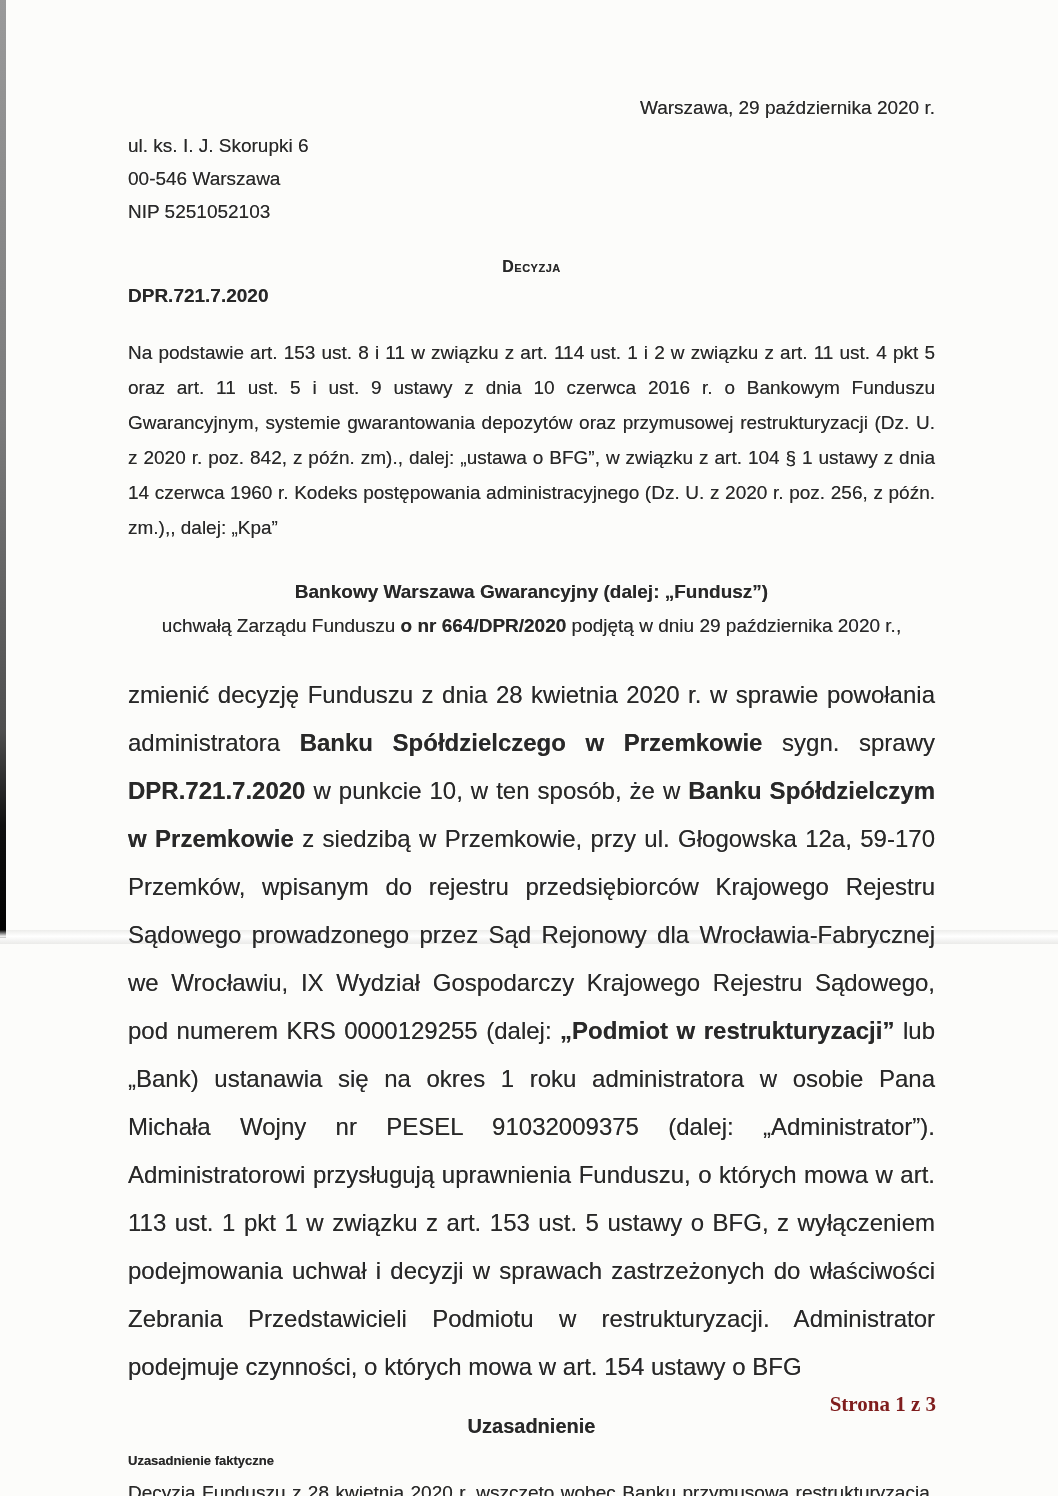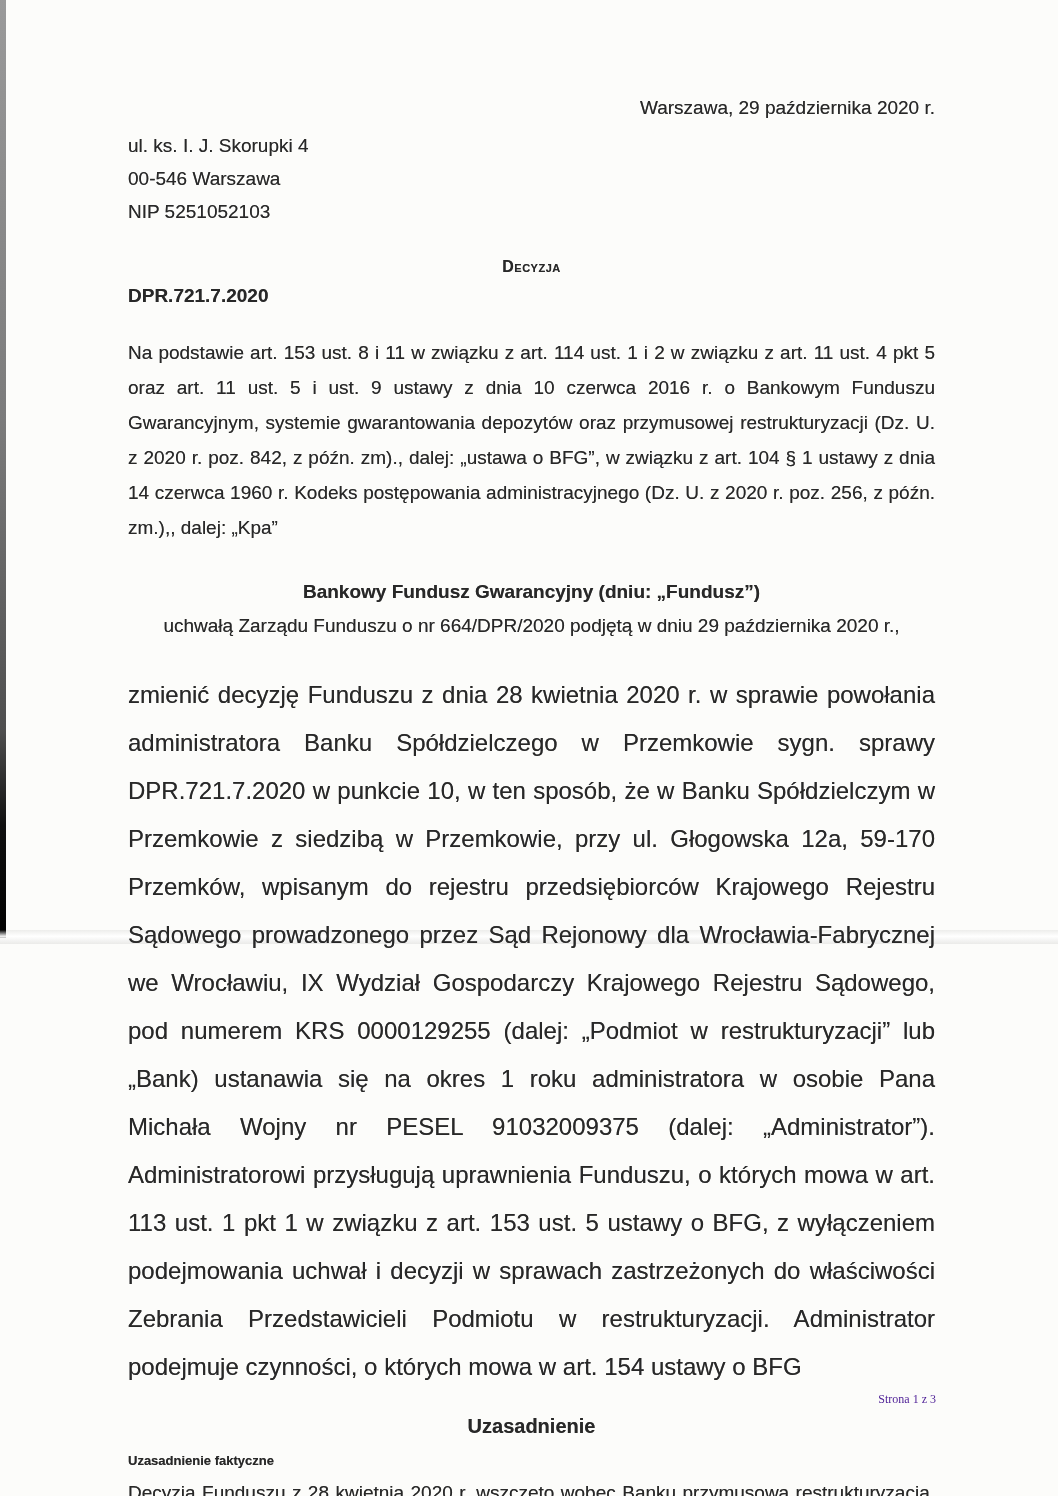--- a/index.html
+++ b/index.html
@@ -34,50 +34,50 @@
   .legal-basis { margin-top:26px; font-size:19px; line-height:35px; text-align:justify; }
   .resolution { margin-top:30px; text-align:center; font-size:19px; line-height:34px; }
   .res-party { font-weight:700; }
   .operative { margin-top:28px; font-size:24px; line-height:48px; text-align:justify; }
   .just-heading { margin-top:22px; text-align:center; font-size:20px; font-weight:700; line-height:26px; }
   .just-sub { margin-top:7px; font-size:13px; font-weight:700; line-height:30px; }
   .just-body { font-size:19px; line-height:33px; text-align:justify; }
   .page-number {
     position:absolute; top:1392px; right:122px;
     font-family:"Liberation Serif", serif;
-    font-size:12px; color:#4c1d95; text-shadow:none;
+    font-size:21px; color:#7f1d1d; text-shadow:none;font-weight:bold;
   }
-  .seg-bold { font-weight:400; }
+  .seg-bold { font-weight:700; }
 </style>
 </head>
 <body>
 
 <div class="page">
 
   <div class="edge-bar"></div>
   <div class="seam"></div>
 
   <div class="content">
 
     <div class="date-line">Warszawa, 29 października 2020 r.</div>
 
     <div class="sender-block">
-      <div>ul. ks. I. J. Skorupki 4</div>
+      <div>ul. ks. I. J. Skorupki 6</div>
       <div>00-546 Warszawa</div>
       <div>NIP 5251052103</div>
     </div>
 
     <div class="doc-title">Decyzja</div>
 
     <div class="case-number">DPR.721.7.2020</div>
 
     <div class="legal-basis">Na podstawie art. 153 ust. 8 i 11 w związku z art. 114 ust. 1 i 2 w związku z art. 11 ust. 4 pkt 5 oraz art. 11 ust. 5 i ust. 9 ustawy z dnia 10 czerwca 2016 r. o Bankowym Funduszu Gwarancyjnym, systemie gwarantowania depozytów oraz przymusowej restrukturyzacji (Dz. U. z 2020 r. poz. 842, z późn. zm)., dalej: „ustawa o BFG”,  w związku z art. 104 § 1 ustawy z dnia 14 czerwca 1960 r. Kodeks postępowania administracyjnego (Dz. U. z 2020 r. poz. 256, z późn. zm.),, dalej: „Kpa”</div>
 
     <div class="resolution">
-      <div class="res-party">Bankowy Fundusz Gwarancyjny (dniu: „Fundusz”)</div>
+      <div class="res-party">Bankowy Warszawa Gwarancyjny (dalej: „Fundusz”)</div>
       <div><span>uchwałą Zarządu Funduszu </span><span class="seg-bold">o nr 664/DPR/2020</span><span> podjętą w dniu 29 października 2020 r.,</span></div>
     </div>
 
     <div class="operative"><span>zmienić decyzję Funduszu z dnia 28 kwietnia 2020 r. w sprawie powołania administratora </span><span class="seg-bold">Banku Spółdzielczego w Przemkowie</span><span> sygn. sprawy </span><span class="seg-bold">DPR.721.7.2020</span><span> w punkcie 10, w ten sposób, że w </span><span class="seg-bold">Banku Spółdzielczym w Przemkowie</span><span> z siedzibą w Przemkowie, przy ul. Głogowska 12a, 59-170 Przemków, wpisanym do rejestru przedsiębiorców Krajowego Rejestru Sądowego prowadzonego przez Sąd Rejonowy dla Wrocławia-Fabrycznej we Wrocławiu, IX Wydział Gospodarczy Krajowego Rejestru Sądowego, pod numerem KRS 0000129255 (dalej: </span><span class="seg-bold">„Podmiot w restrukturyzacji”</span><span> lub „Bank) ustanawia się  na okres 1 roku administratora w osobie Pana Michała Wojny nr PESEL 91032009375 (dalej: „Administrator”). Administratorowi przysługują uprawnienia Funduszu, o których mowa w art. 113 ust. 1 pkt 1 w związku z art. 153 ust. 5 ustawy o BFG, z wyłączeniem podejmowania uchwał i decyzji w sprawach zastrzeżonych do właściwości Zebrania Przedstawicieli Podmiotu w restrukturyzacji. Administrator podejmuje czynności, o których mowa w art. 154 ustawy o BFG</span></div>
 
     <div class="just-heading">Uzasadnienie</div>
 
     <div class="just-sub">Uzasadnienie faktyczne</div>
 
     <div class="just-body">Decyzją Funduszu z 28 kwietnia 2020 r. wszczęto wobec Banku przymusową restrukturyzacją. W punkcie 10 Decyzji Funduszu z dnia 28 kwietnia 2020 r. Fundusz ustanowił z momentem wszczęcia przymusowej restrukturyzacji w Podmiocie w administratora w osobie Pana Michała Wojny nr PESEL 91032009375. Administratorowi przysługują uprawnienia Funduszu, o których</div>

